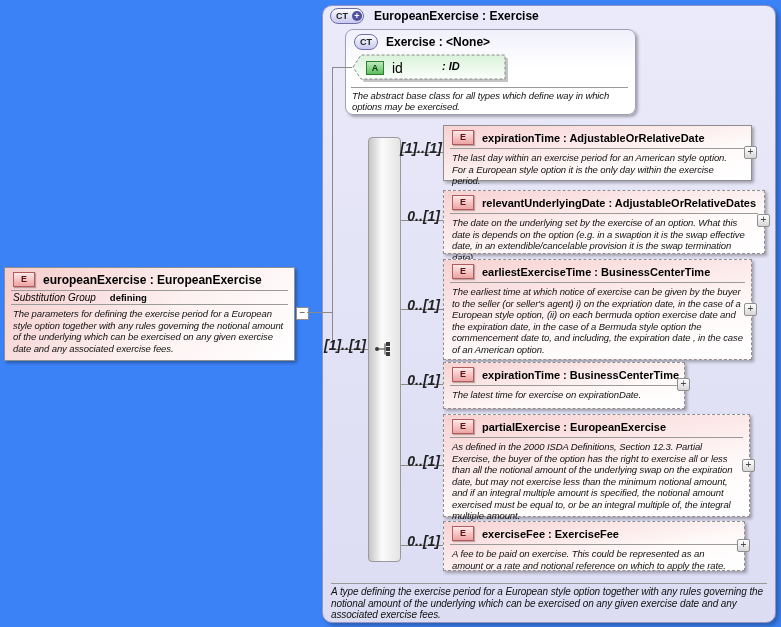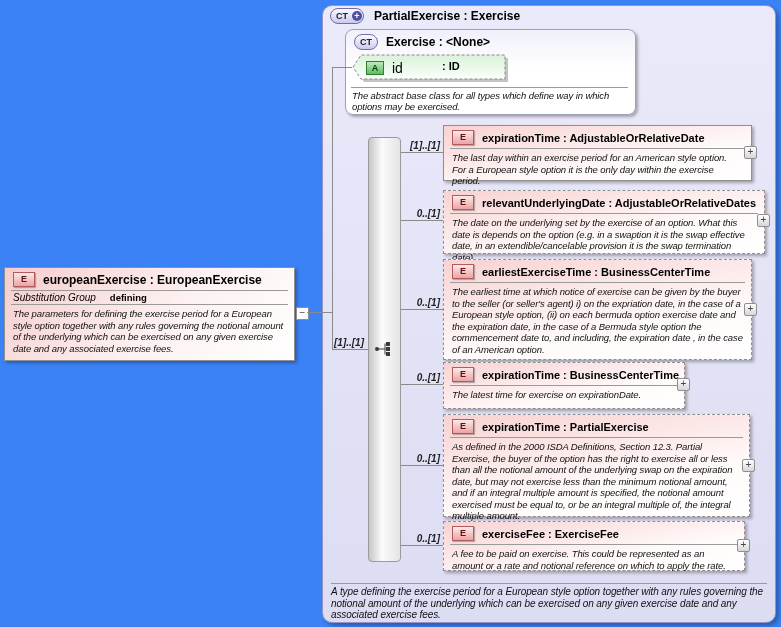--- a/index.html
+++ b/index.html
@@ -2,21 +2,21 @@
 <html><head>
 <meta charset="utf-8">
 <style>
   html,body{margin:0;padding:0;background:#fff;}
   #canvas{position:relative;width:781px;height:627px;background:#3b82f6;overflow:hidden;
           font-family:"Liberation Sans", sans-serif;color:#000;}
 
   
   .hl,.vl{position:absolute;background:#8a8a8a;}
   .card{position:absolute;width:40px;text-align:right;font-style:italic;font-weight:bold;
-        font-size:10px;color:#222;white-space:nowrap;}
+        font-size:14px;color:#222;white-space:nowrap;}
   .plus{position:absolute;width:11px;height:11px;border:1px solid #8f8f8f;border-radius:2px;
         background:linear-gradient(180deg,#ffffff,#d6d6d6);font-size:10px;line-height:10px;
         text-align:center;color:#444;cursor:pointer;}
   .divider{border-top:1px solid #9a9a9a;margin:0 6px;}
   .desc{font-style:italic;font-size:9.5px;line-height:11.5px;letter-spacing:-0.1px;
         padding:3px 8px 4px;color:#111;}
   .hdr{display:flex;align-items:center;gap:8px;padding:4px 8px 3px;}
   .title{font-weight:bold;font-size:11px;white-space:nowrap;}
   .title-lg{font-weight:bold;font-size:12px;white-space:nowrap;}
 
@@ -64,21 +64,21 @@
              box-shadow:2px 2px 3px rgba(0,0,0,.3);}
   #inner-div{position:absolute;left:351px;top:87px;width:277px;border-top:1px solid #9a9a9a;}
   #inner-desc{position:absolute;left:352px;top:90px;width:274px;font-style:italic;
               font-size:9.5px;line-height:11px;letter-spacing:-0.1px;color:#111;}
 
   
   #attr{position:absolute;left:352px;top:54px;width:158px;height:28px;}
   #attr svg{position:absolute;left:0;top:0;}
   #attr .a-badge{position:absolute;left:14px;top:7px;}
   #attr .a-name{position:absolute;left:40px;top:6px;font-weight:normal;font-size:14px;}
-  #attr .a-type{position:absolute;left:90px;top:6px;font-weight:bold;font-size:11px;}
+  #attr .a-type{position:absolute;left:90px;top:6px;font-weight:bold;font-size:11px;font-style:italic;}
 
   
   #seqbar{position:absolute;left:368px;top:137px;width:31px;height:423px;
           border:1px solid #9a9a9a;border-radius:4px;
           background:linear-gradient(90deg,#c6c6c6,#fbfbfb 42%,#e4e4e4);}
   #seq-icon{position:absolute;left:374px;top:340px;}
 
   
   .elem{position:absolute;left:443px;border:1px dashed #8f8f8f;
         background:linear-gradient(170deg,#f8d2d2,#fffafa 65%,#ffffff);
@@ -124,21 +124,21 @@
 <body>
 
 <div id="canvas">
 
   <div id="outer-box"></div>
   <div id="outer-hdr">
     <span class="badge-ct w-plus">
       <span>CT</span>
       <span class="plus-circle">+</span>
     </span>
-    <span class="title-lg">PartialExercise : Exercise</span>
+    <span class="title-lg">EuropeanExercise : Exercise</span>
   </div>
 
   <div id="inner-box">
     <div class="hdr">
       <span class="badge-ct plain">CT</span>
       <span class="title-lg">Exercise : &lt;None&gt;</span>
     </div>
   </div>
   <div id="inner-div" class=""></div>
   <div id="inner-desc">The abstract base class for all types which define way in which options may be exercised.</div>
@@ -235,21 +235,21 @@
       <span class="badge-e">E</span>
       <span class="title">expirationTime : BusinessCenterTime</span>
     </div>
     <div class="divider"></div>
     <div class="desc">The latest time for exercise on expirationDate.</div>
   </div>
 
   <div class="elem" id="el5">
     <div class="hdr">
       <span class="badge-e">E</span>
-      <span class="title">expirationTime : PartialExercise</span>
+      <span class="title">partialExercise : EuropeanExercise</span>
     </div>
     <div class="divider"></div>
     <div class="desc">As defined in the 2000 ISDA Definitions, Section 12.3. Partial Exercise, the buyer of the option has the right to exercise all or less than all the notional amount of the underlying swap on the expiration date, but may not exercise less than the minimum notional amount, and if an integral multiple amount is specified, the notional amount exercised must be equal to, or be an integral multiple of, the integral multiple amount.</div>
   </div>
 
   <div class="elem" id="el6">
     <div class="hdr">
       <span class="badge-e">E</span>
       <span class="title">exerciseFee : ExerciseFee</span>
     </div>

